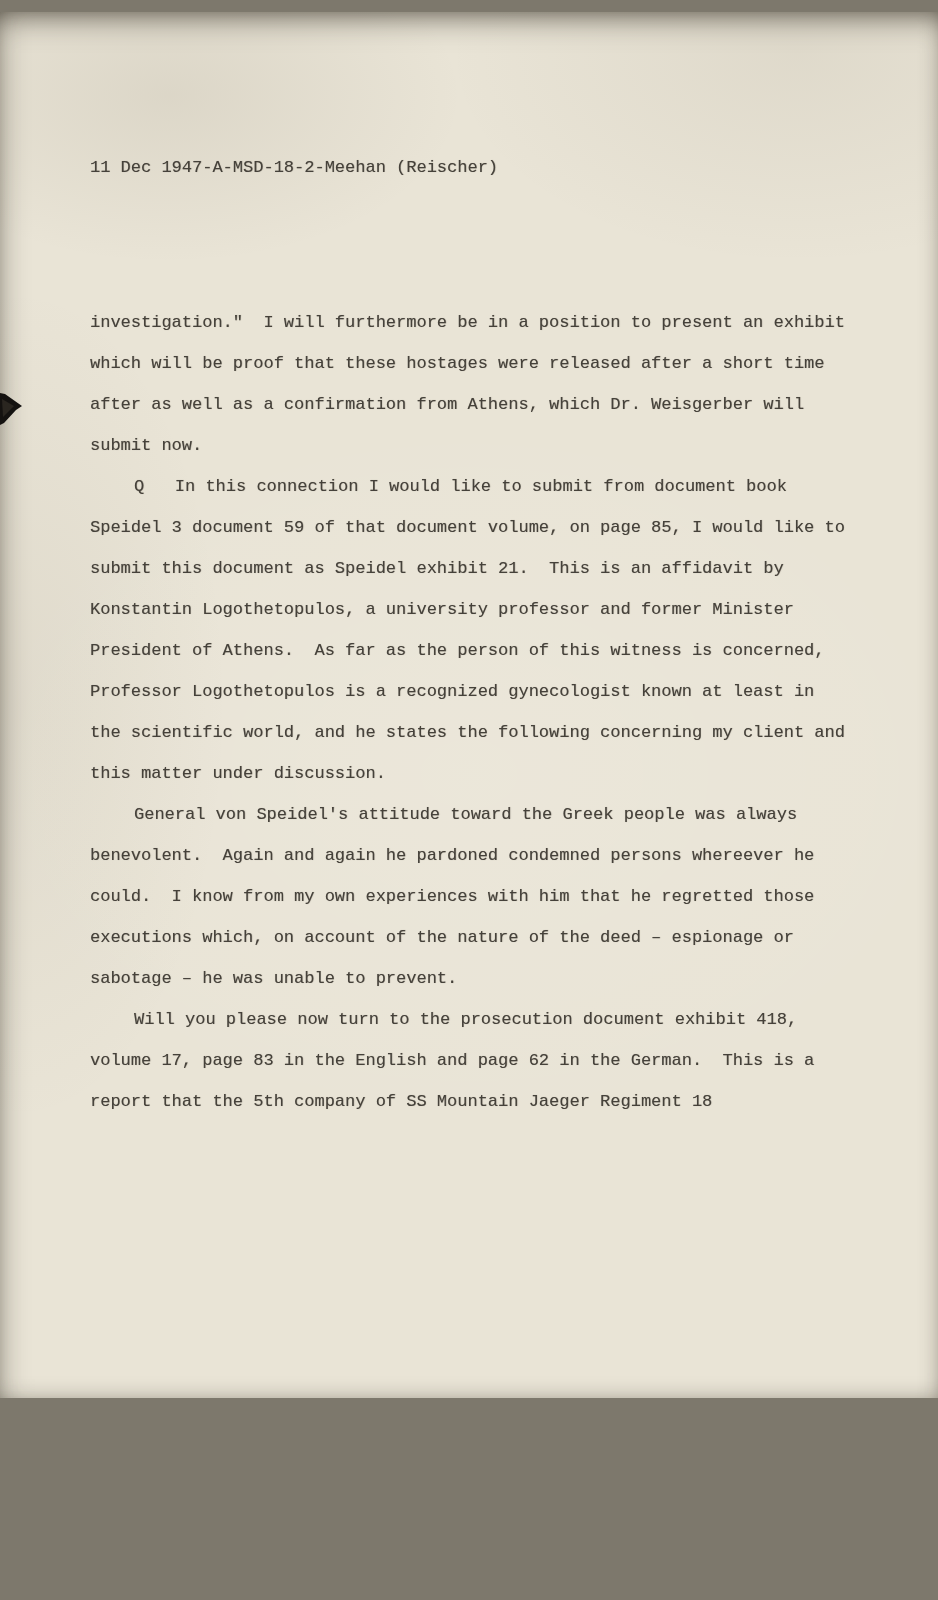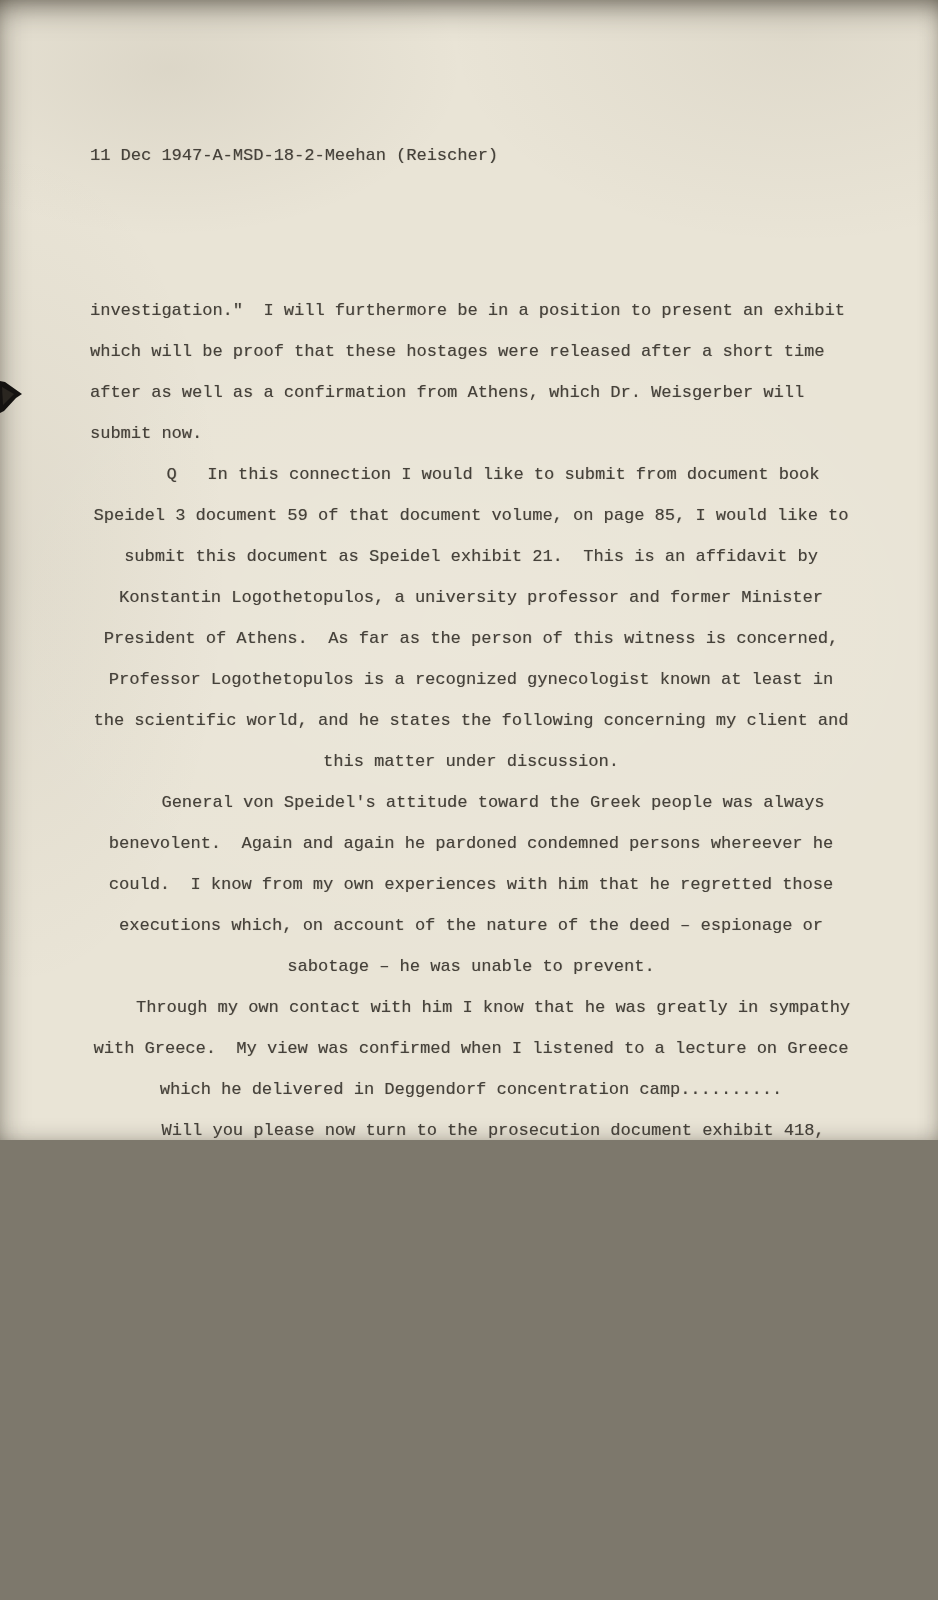--- a/index.html
+++ b/index.html
@@ -6,22 +6,22 @@
     --paper:#e9e4d6;
     --ink:#45413a;
   }
   html,body{
     margin:0;padding:0;
     background:#7d786c;
     font-family:"Liberation Mono","DejaVu Sans Mono",monospace;
   }
   .paper{
     position:relative;
-    width:938px;height:1140px;
-    margin:0 auto;
+    width:938px;height:1386px;
+    margin:12px auto;
     background-color:var(--paper);
     background-image:
       radial-gradient(ellipse 420px 240px at 18% 6%, rgba(105,95,75,0.10), rgba(0,0,0,0) 70%),
       radial-gradient(ellipse 500px 300px at 85% 3%, rgba(105,95,75,0.08), rgba(0,0,0,0) 70%),
       radial-gradient(ellipse 700px 500px at 50% 55%, rgba(255,255,250,0.10), rgba(0,0,0,0) 75%),
       radial-gradient(ellipse 300px 600px at 2% 50%, rgba(100,90,70,0.07), rgba(0,0,0,0) 70%);
     box-shadow:
       inset 0 20px 32px -18px rgba(35,30,20,0.70),
       inset 16px 0 34px -22px rgba(35,30,20,0.45),
       inset -12px 0 26px -20px rgba(35,30,20,0.30),
@@ -45,21 +45,20 @@
   p.para{
     margin:0;
     font-size:17px;
     line-height:41px;
     white-space:pre-wrap;
     text-align:left;
     text-shadow:0.4px 0.3px 0.7px rgba(70,64,54,0.45);
   }
   p.indent{
     text-indent:44px;
-    text-align:center;
   }
   .ink-smudge{
     position:absolute;
     left:0;
     top:381px;
     width:24px;
     height:32px;
     pointer-events:none;
   }
 </style>
@@ -76,18 +75,17 @@
   <div class="content">
 
     <div class="doc-header">
       <div>11 Dec 1947-A-MSD-18-2-Meehan (Reischer)</div>
     </div>
 
     <div class="doc-body">
       <p class="para">investigation."  I will furthermore be in a position to present an exhibit which will be proof that these hostages were released after a short time after as well as a confirmation from Athens, which Dr. Weisgerber will submit now.</p>
       <p class="para indent">Q   In this connection I would like to submit from document book Speidel 3 document 59 of that document volume, on page 85, I would like to submit this document as Speidel exhibit 21.  This is an affidavit by Konstantin Logothetopulos, a university professor and former Minister President of Athens.  As far as the person of this witness is concerned, Professor Logothetopulos is a recognized gynecologist known at least in the scientific world, and he states the following concerning my client and this matter under discussion.</p>
       <p class="para indent">General von Speidel's attitude toward the Greek people was always benevolent.  Again and again he pardoned condemned persons whereever he could.  I know from my own experiences with him that he regretted those executions which, on account of the nature of the deed – espionage or sabotage – he was unable to prevent.</p>
-      <p class="para indent">Through my own contact with him I know that he was greatly in sympathy with Greece.  My view was confirmed when I listened to a lecture on Greece which he delivered in Deggendorf concentration camp..........</p>
       <p class="para indent">Will you please now turn to the prosecution document exhibit 418, volume 17, page 83 in the English and page 62 in the German.  This is a report that the 5th company of SS Mountain Jaeger Regiment 18</p>
     </div>
 
   </div>
 </div>
 
 </body></html>

